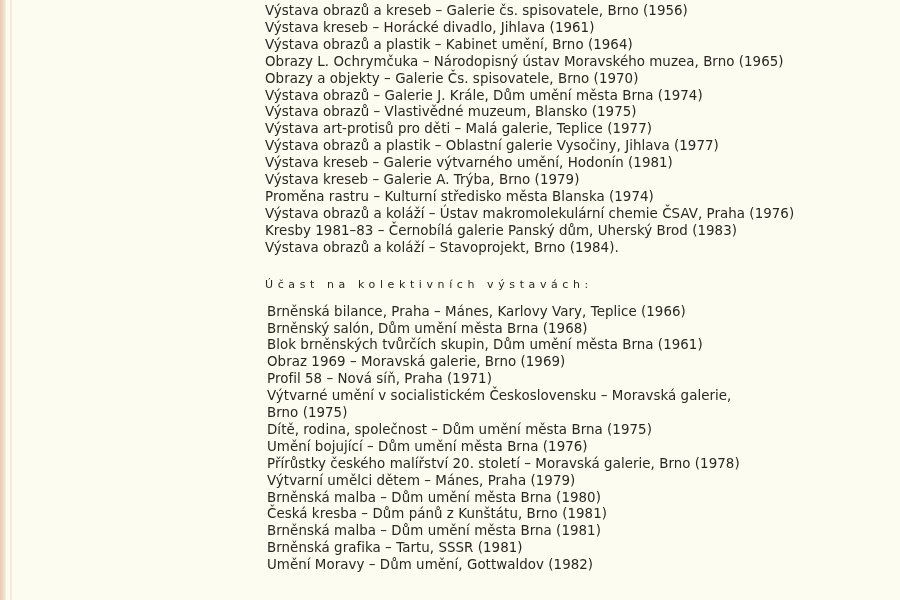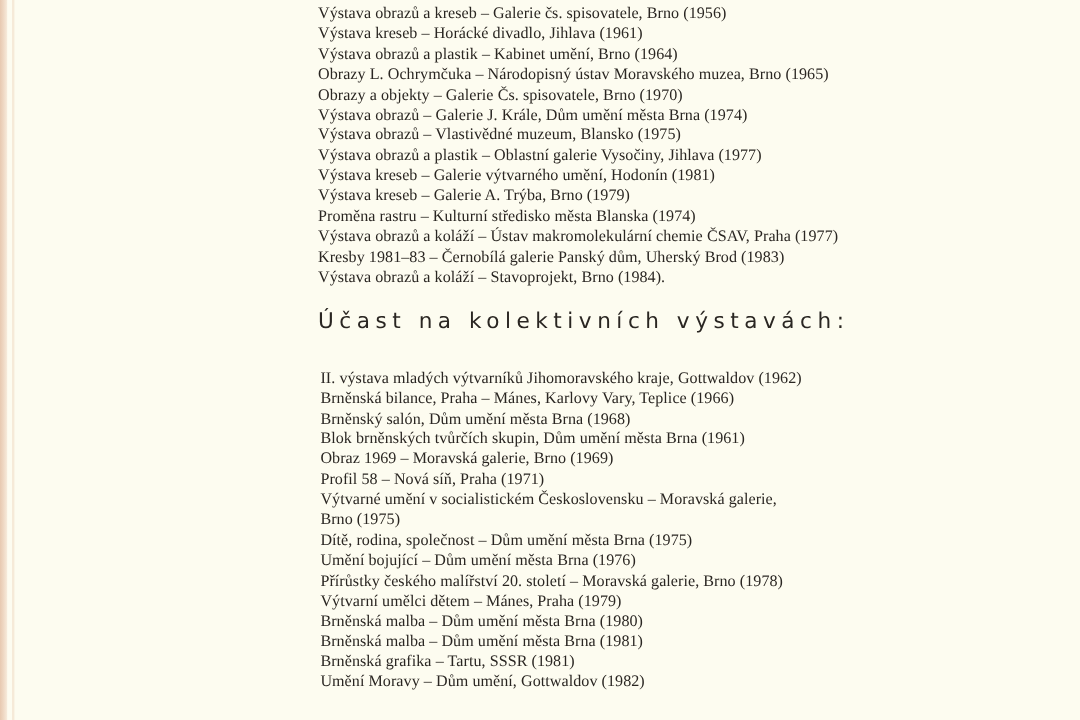--- a/index.html
+++ b/index.html
@@ -34,35 +34,34 @@
     .content {
       position: absolute;
       left: 265px;
       top: 3px;
       width: 600px;
     }
     .list {
       margin: 0;
       padding: 0;
       list-style: none;
-      font-family: Liberation Serif, serif;
     }
     .list li {
       font-size: 13.4px;
       line-height: 16.9px;
       white-space: nowrap;
       letter-spacing: 0.05px;
     }
     .list li.wrap-cont {
       
     }
     .section-heading {
       margin-top: 19px;
-      margin-bottom: 31px;
-      font-size: 18px;
+      margin-bottom: 11px;
+      font-size: 11px;
       line-height: 17px;
       letter-spacing: 4.6px;
       white-space: nowrap;
     }
     .list.collective li {
       padding-left: 2px;
     }
   </style>
 </head>
 <body>
@@ -72,42 +71,43 @@
 
 <div class="content">
   <ul class="list solo">
     <li>Výstava obrazů a kreseb – Galerie čs. spisovatele, Brno (1956)</li>
     <li>Výstava kreseb – Horácké divadlo, Jihlava (1961)</li>
     <li>Výstava obrazů a plastik – Kabinet umění, Brno (1964)</li>
     <li>Obrazy L. Ochrymčuka – Národopisný ústav Moravského muzea, Brno (1965)</li>
     <li>Obrazy a objekty – Galerie Čs. spisovatele, Brno (1970)</li>
     <li>Výstava obrazů – Galerie J. Krále, Dům umění města Brna (1974)</li>
     <li>Výstava obrazů – Vlastivědné muzeum, Blansko (1975)</li>
+    <li>Výstava art-protisů pro děti – Malá galerie, Teplice (1977)</li>
     <li>Výstava obrazů a plastik – Oblastní galerie Vysočiny, Jihlava (1977)</li>
     <li>Výstava kreseb – Galerie výtvarného umění, Hodonín (1981)</li>
     <li>Výstava kreseb – Galerie A. Trýba, Brno (1979)</li>
     <li>Proměna rastru – Kulturní středisko města Blanska (1974)</li>
-    <li>Výstava obrazů a koláží – Ústav makromolekulární chemie ČSAV, Praha (1977)</li>
+    <li>Výstava obrazů a koláží – Ústav makromolekulární chemie ČSAV, Praha (1976)</li>
     <li>Kresby 1981–83 – Černobílá galerie Panský dům, Uherský Brod (1983)</li>
     <li>Výstava obrazů a koláží – Stavoprojekt, Brno (1984).</li>
   </ul>
 
   <div class="section-heading">Účast na kolektivních výstavách:</div>
 
   <ul class="list collective">
-    <li>II. výstava mladých výtvarníků Jihomoravského kraje, Gottwaldov (1962)</li>
     <li>Brněnská bilance, Praha – Mánes, Karlovy Vary, Teplice (1966)</li>
     <li>Brněnský salón, Dům umění města Brna (1968)</li>
     <li>Blok brněnských tvůrčích skupin, Dům umění města Brna (1961)</li>
     <li>Obraz 1969 – Moravská galerie, Brno (1969)</li>
     <li>Profil 58 – Nová síň, Praha (1971)</li>
     <li>Výtvarné umění v socialistickém Československu – Moravská galerie,</li>
     <li class="wrap-cont">Brno (1975)</li>
     <li>Dítě, rodina, společnost – Dům umění města Brna (1975)</li>
     <li>Umění bojující – Dům umění města Brna (1976)</li>
     <li>Přírůstky českého malířství 20. století – Moravská galerie, Brno (1978)</li>
     <li>Výtvarní umělci dětem – Mánes, Praha (1979)</li>
     <li>Brněnská malba – Dům umění města Brna (1980)</li>
+    <li>Česká kresba – Dům pánů z Kunštátu, Brno (1981)</li>
     <li>Brněnská malba – Dům umění města Brna (1981)</li>
     <li>Brněnská grafika – Tartu, SSSR (1981)</li>
     <li>Umění Moravy – Dům umění, Gottwaldov (1982)</li>
   </ul>
 </div>
 
 </body></html>

